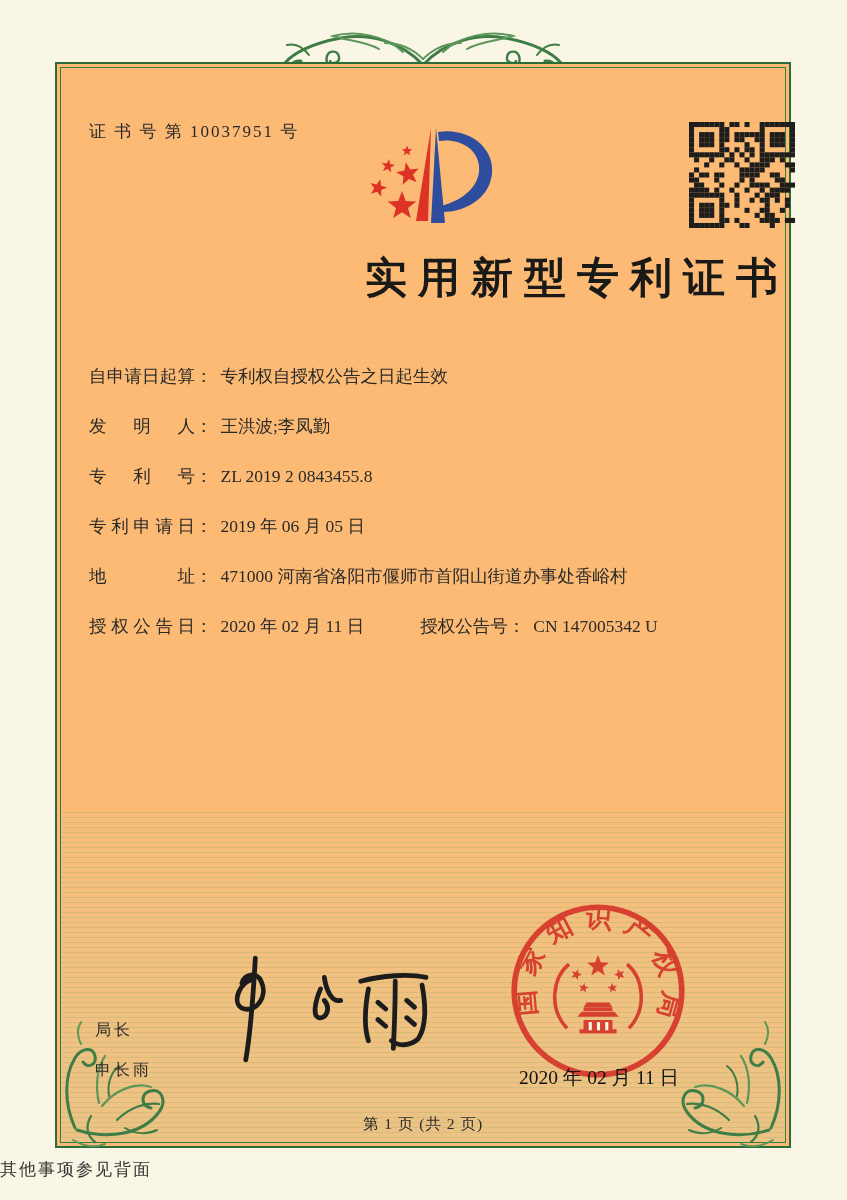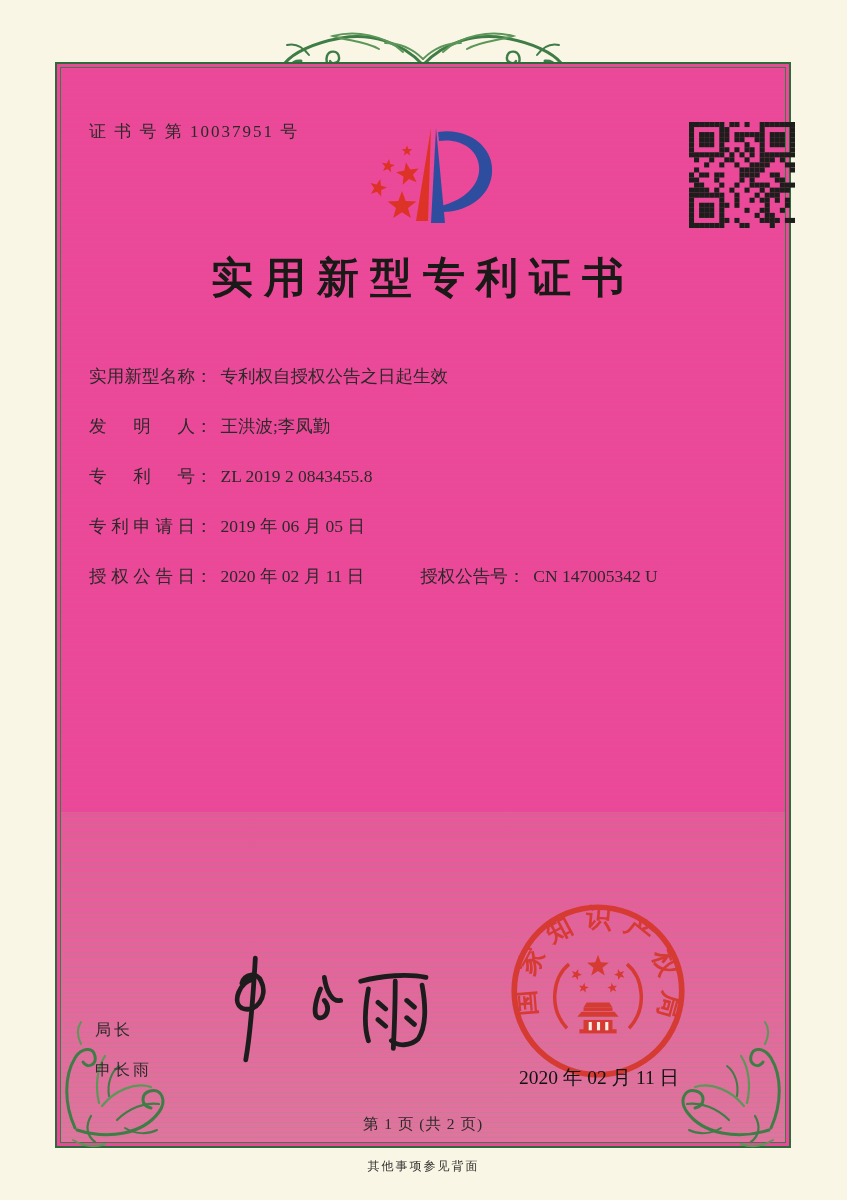--- a/index.html
+++ b/index.html
@@ -7,21 +7,21 @@
     width:847px;height:1200px;position:relative;overflow:hidden;
     background:#faf6e6;
     font-family:"Liberation Serif","DejaVu Serif",serif;
     color:#2a2a28;
   }
   .stage{position:absolute;inset:0;}
 
   
   .frame{
     position:absolute;left:55px;top:62px;width:736px;height:1086px;
-    border:2.5px solid #2e6b3a;box-sizing:border-box;background:#ec4899;
+    border:2.5px solid #2e6b3a;box-sizing:border-box;background:#fdba74;
   }
   .frame-inner{position:absolute;inset:3px;border:1px solid #3c7a48;pointer-events:none;}
   .tint{
     position:absolute;left:4px;right:4px;bottom:4px;height:330px;
     background:
       repeating-linear-gradient(180deg, rgba(118,162,92,.20) 0 1px, rgba(255,255,255,0) 1px 5px),
       linear-gradient(180deg, rgba(196,216,172,.10), rgba(196,216,172,.30));
     pointer-events:none;
   }
   .tint-mid{
@@ -33,21 +33,21 @@
   .top-ornament{position:absolute;left:253px;top:25px;width:340px;height:80px;}
   .corner-orn{position:absolute;width:150px;height:150px;}
   .corner-left{left:-10px;bottom:-12px;}
   .corner-right{right:-10px;bottom:-12px;transform:scaleX(-1);}
 
   
   .cert-no{position:absolute;left:32px;top:56px;font-size:17px;letter-spacing:2px;}
   .logo{position:absolute;left:288px;top:46px;width:176px;height:128px;}
   .qr{position:absolute;left:632px;top:58px;width:106px;height:106px;}
   .title{
-    position:absolute;left:0;right:0;top:186px;text-align:center;
+    position:absolute;left:0;right:0;top:186px;text-align:right;
     font-size:42px;font-weight:bold;letter-spacing:11px;color:#191917;
   }
 
   
   .fields{position:absolute;left:32px;top:300px;right:28px;font-size:17.5px;}
   .row{margin-bottom:26px;white-space:nowrap;}
   .lbl{
     display:inline-block;width:106px;vertical-align:bottom;
     text-align:justify;text-align-last:justify;
   }
@@ -58,21 +58,21 @@
   
   .paras{position:absolute;left:32px;right:32px;top:646px;font-size:17px;line-height:26.6px;text-align:justify;}
   .paras p{margin:0;text-indent:2em;}
 
   
   .director{position:absolute;left:38px;top:946px;font-size:16px;letter-spacing:3px;line-height:40px;}
   .signature{position:absolute;left:160px;top:886px;width:230px;height:120px;}
   .seal{position:absolute;left:450px;top:836px;width:182px;height:182px;opacity:.93;}
   .seal-date{position:absolute;left:452px;top:1000px;width:180px;text-align:center;font-size:19.5px;color:#111;}
   .page-info{position:absolute;left:0;right:0;top:1050px;text-align:center;font-size:15.5px;letter-spacing:1px;}
-  .back-note{position:absolute;left:0;right:0;top:1158px;text-align:center;font-size:12px;letter-spacing:2px;color:#33332f;}
+  .back-note{position:absolute;left:0;right:0;top:1158px;font-size:17px;letter-spacing:2px;color:#33332f;}
 
   .g-stroke{fill:none;stroke:#3f7d46;stroke-linecap:round;}
   .g-stroke2{fill:none;stroke:#5d9659;stroke-linecap:round;}
 </style>
 </head>
 <body>
 
 <div class="stage">
 
   <svg class="top-ornament" viewBox="0 0 340 80">
@@ -342,30 +342,33 @@
         <rect x="30" y="100" width="5" height="5" fill="#1d1d1b"></rect>
         <rect x="50" y="100" width="5" height="5" fill="#1d1d1b"></rect>
         <rect x="55" y="100" width="5" height="5" fill="#1d1d1b"></rect>
         <rect x="80" y="100" width="5" height="5" fill="#1d1d1b"></rect>
       </svg>
 
     <div class="title">实用新型专利证书</div>
 
     <div class="fields">
       <div class="row">
-        <span class="lbl">实用新型名称</span><span class="colon">：</span><span>专利权自授权公告之日起生效</span>
+        <span class="lbl">自申请日起算</span><span class="colon">：</span><span>专利权自授权公告之日起生效</span>
       </div>
       <div class="row">
         <span class="lbl">发明人</span><span class="colon">：</span><span>王洪波;李凤勤</span>
       </div>
       <div class="row">
         <span class="lbl">专利号</span><span class="colon">：</span><span>ZL 2019 2 0843455.8</span>
       </div>
       <div class="row">
         <span class="lbl">专利申请日</span><span class="colon">：</span><span>2019 年 06 月 05 日</span>
+      </div>
+      <div class="row">
+        <span class="lbl">地址</span><span class="colon">：</span><span>471000 河南省洛阳市偃师市首阳山街道办事处香峪村</span>
       </div>
       <div class="row grant-row">
         <span class="lbl">授权公告日</span><span class="colon">：</span><span>2020 年 02 月 11 日</span><span class="pair2"><span class="lbl2">授权公告号</span><span class="colon">：</span><span>CN 147005342 U</span></span>
       </div>
     </div>
 
 
     <div class="director">
       <div>局长</div>
       <div>申长雨</div>

